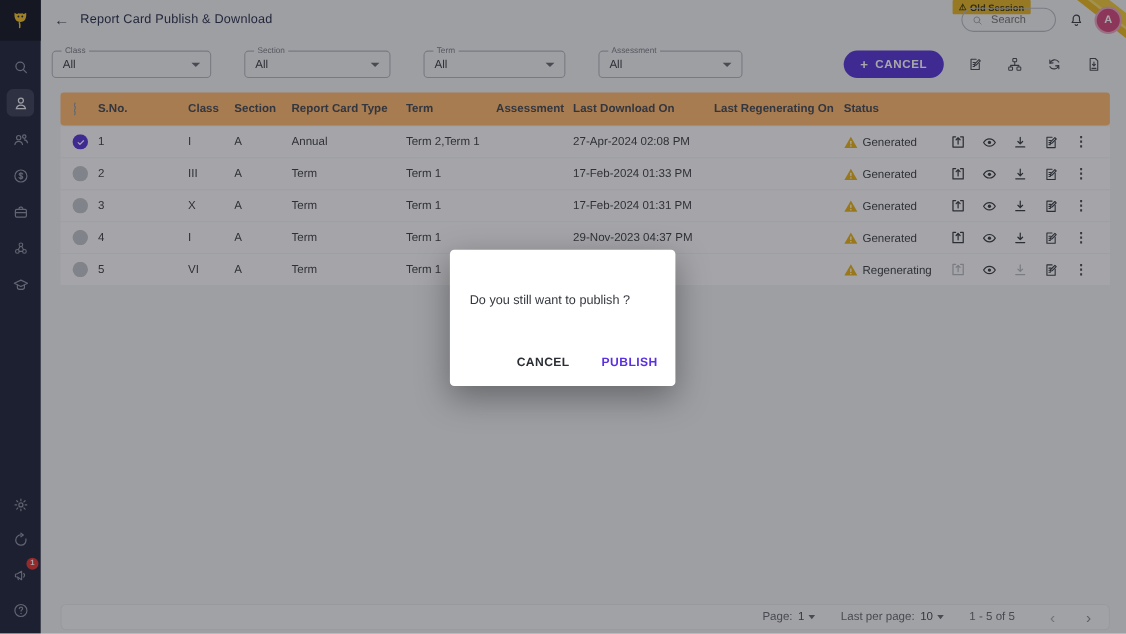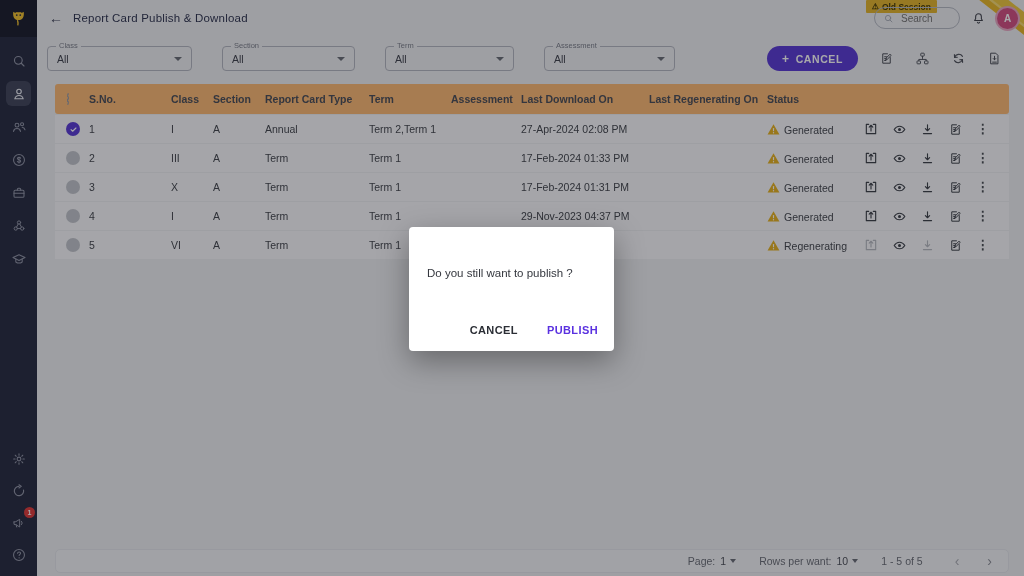--- a/index.html
+++ b/index.html
@@ -635,21 +635,21 @@
 
   <div class="pagebar">
     <span class="pg-item" style="margin-right:23px">
       <span class="pg-label">Page:</span>
       <span class="pg-val">
         <span>1</span>
           <span class="pg-caret"></span>
       </span>
     </span>
     <span class="pg-item" style="margin-right:23px">
-      <span class="pg-label">Rows per want:</span>
+      <span class="pg-label">Last per page:</span>
       <span class="pg-val">
         <span>10</span>
           <span class="pg-caret"></span>
       </span>
     </span>
     <span class="pg-label" style="margin-right:30px">1 - 5 of 5</span>
     <span class="chev dim" style="margin-right:24px">‹</span>
     <span class="chev" style="margin-right:14px">›</span>
   </div>
 </div>

